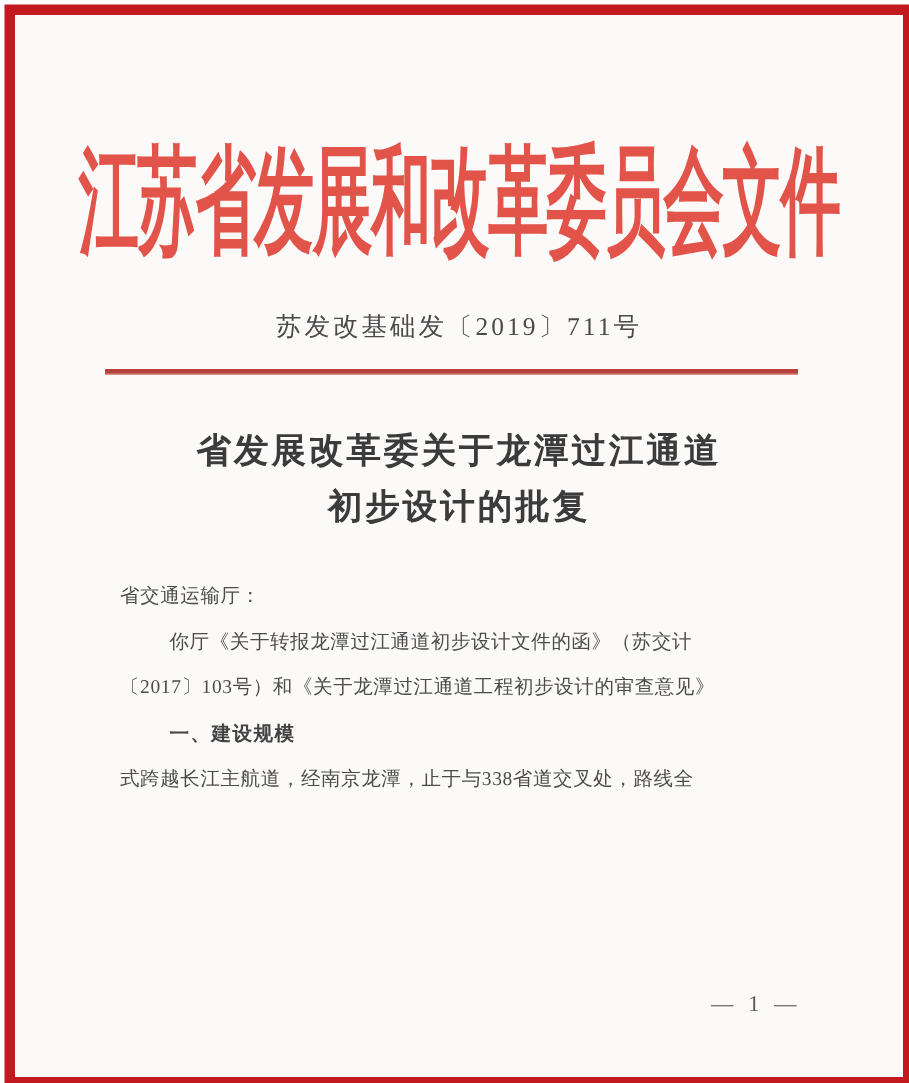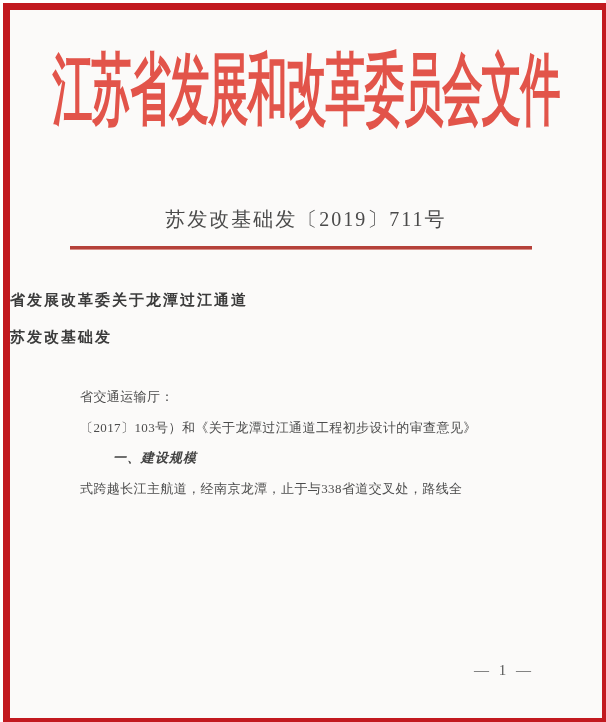--- a/index.html
+++ b/index.html
@@ -31,62 +31,63 @@
     height: 100%;
   }
   
   .red-head-wrap {
     position: absolute;
     top: 52px;
     left: 0;
     width: 100%;
     height: 100px;
     display: flex;
-    align-items: flex-start;
+    align-items: flex-end;
     justify-content: center;
   }
   .red-head {
     display: inline-block;
     font-size: 40px;
     font-weight: bold;
     color: #e2544a;
     letter-spacing: -1px;
     white-space: nowrap;
     transform: scaleY(1.95);
     transform-origin: center center;
     font-family: "Liberation Serif", "DejaVu Serif", serif;
   }
   
   .doc-number {
     position: absolute;
     top: 196px;
     left: 0;
     width: 100%;
     text-align: center;
-    font-size: 20px;
+    font-size: 17px;
     color: #4a4a4a;
     letter-spacing: 2px;
   }
   
   .red-line {
     position: absolute;
     top: 236px;
     left: 60px;
     width: 462px;
     height: 3px;
     background: #b5413a;
     border-bottom: 1px solid #d98e88;
   }
   
   .doc-title {
     position: absolute;
     top: 272px;
     left: 0;
     width: 100%;
-    font-size: 15px;
+    text-align: center;
+    font-size: 23px;
     font-weight: bold;
     color: #3b3b3b;
     line-height: 37px;
     letter-spacing: 2px;
     margin: 0;
   }
   
   .body-col {
     position: absolute;
     top: 372px;
@@ -102,21 +103,20 @@
   }
   .indent {
     padding-left: 33px;
   }
   .section-heading {
     font-family: "Liberation Sans", "DejaVu Sans", sans-serif;
     font-weight: bold;
     color: #424242;
     padding-left: 33px;
     letter-spacing: 1px;
-    font-style: italic;
   }
   
   .page-number {
     position: absolute;
     top: 652px;
     right: 68px;
     font-size: 15px;
     color: #5a5a5a;
     letter-spacing: 3px;
   }
@@ -131,26 +131,27 @@
       <div class="red-head-wrap">
         <span class="red-head">江苏省发展和改革委员会文件</span>
       </div>
 
       <div class="doc-number">苏发改基础发〔2019〕711号</div>
 
       <div class="red-line"></div>
 
       <h1 class="doc-title">
         <span class="doc-title-line">省发展改革委关于龙潭过江通道</span><br>
-        <span class="doc-title-line">苏发改基础发</span>
+        <span class="doc-title-line">初步设计的批复</span>
       </h1>
 
       <div class="body-col">
         <div class="body-line">省交通运输厅：</div>
 
+        <div class="body-line indent">你厅《关于转报龙潭过江通道初步设计文件的函》（苏交计</div>
         <div class="body-line">〔2017〕103号）和《关于龙潭过江通道工程初步设计的审查意见》</div>
 
         <div class="body-line section-heading">一、建设规模</div>
 
         <div class="body-line">式跨越长江主航道，经南京龙潭，止于与338省道交叉处，路线全</div>
       </div>
 
       <div class="page-number">— 1 —</div>
 
     </div>

